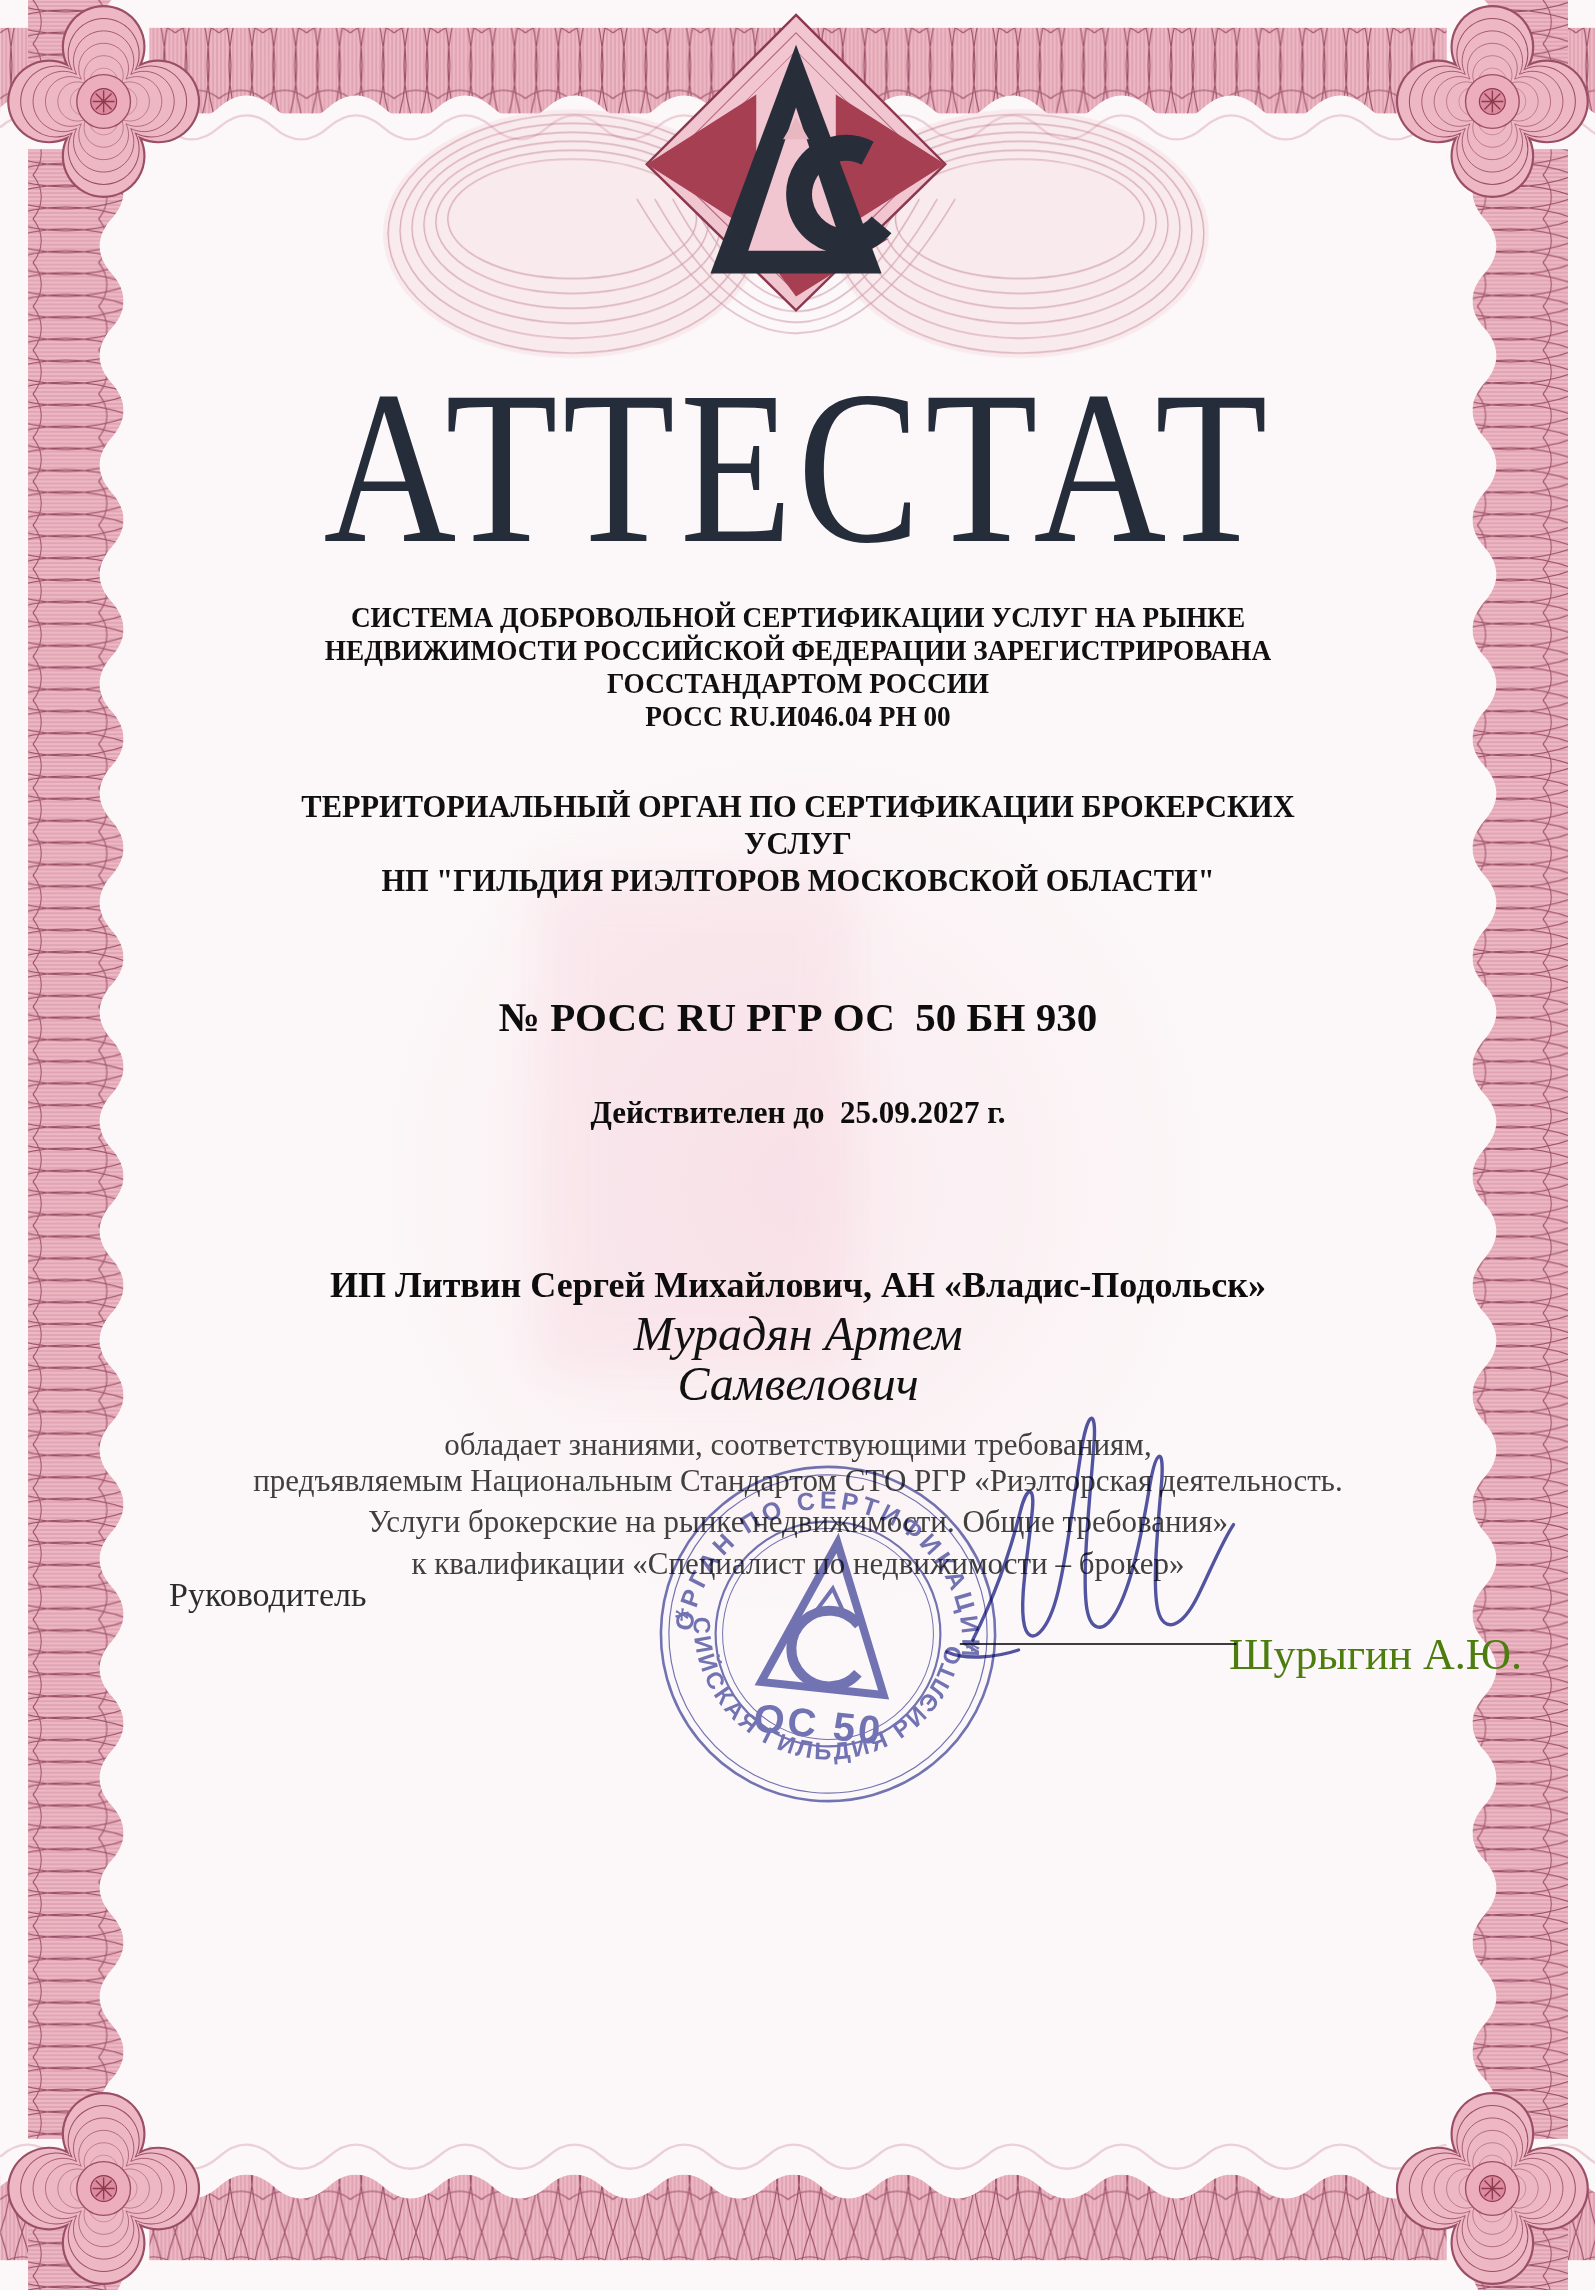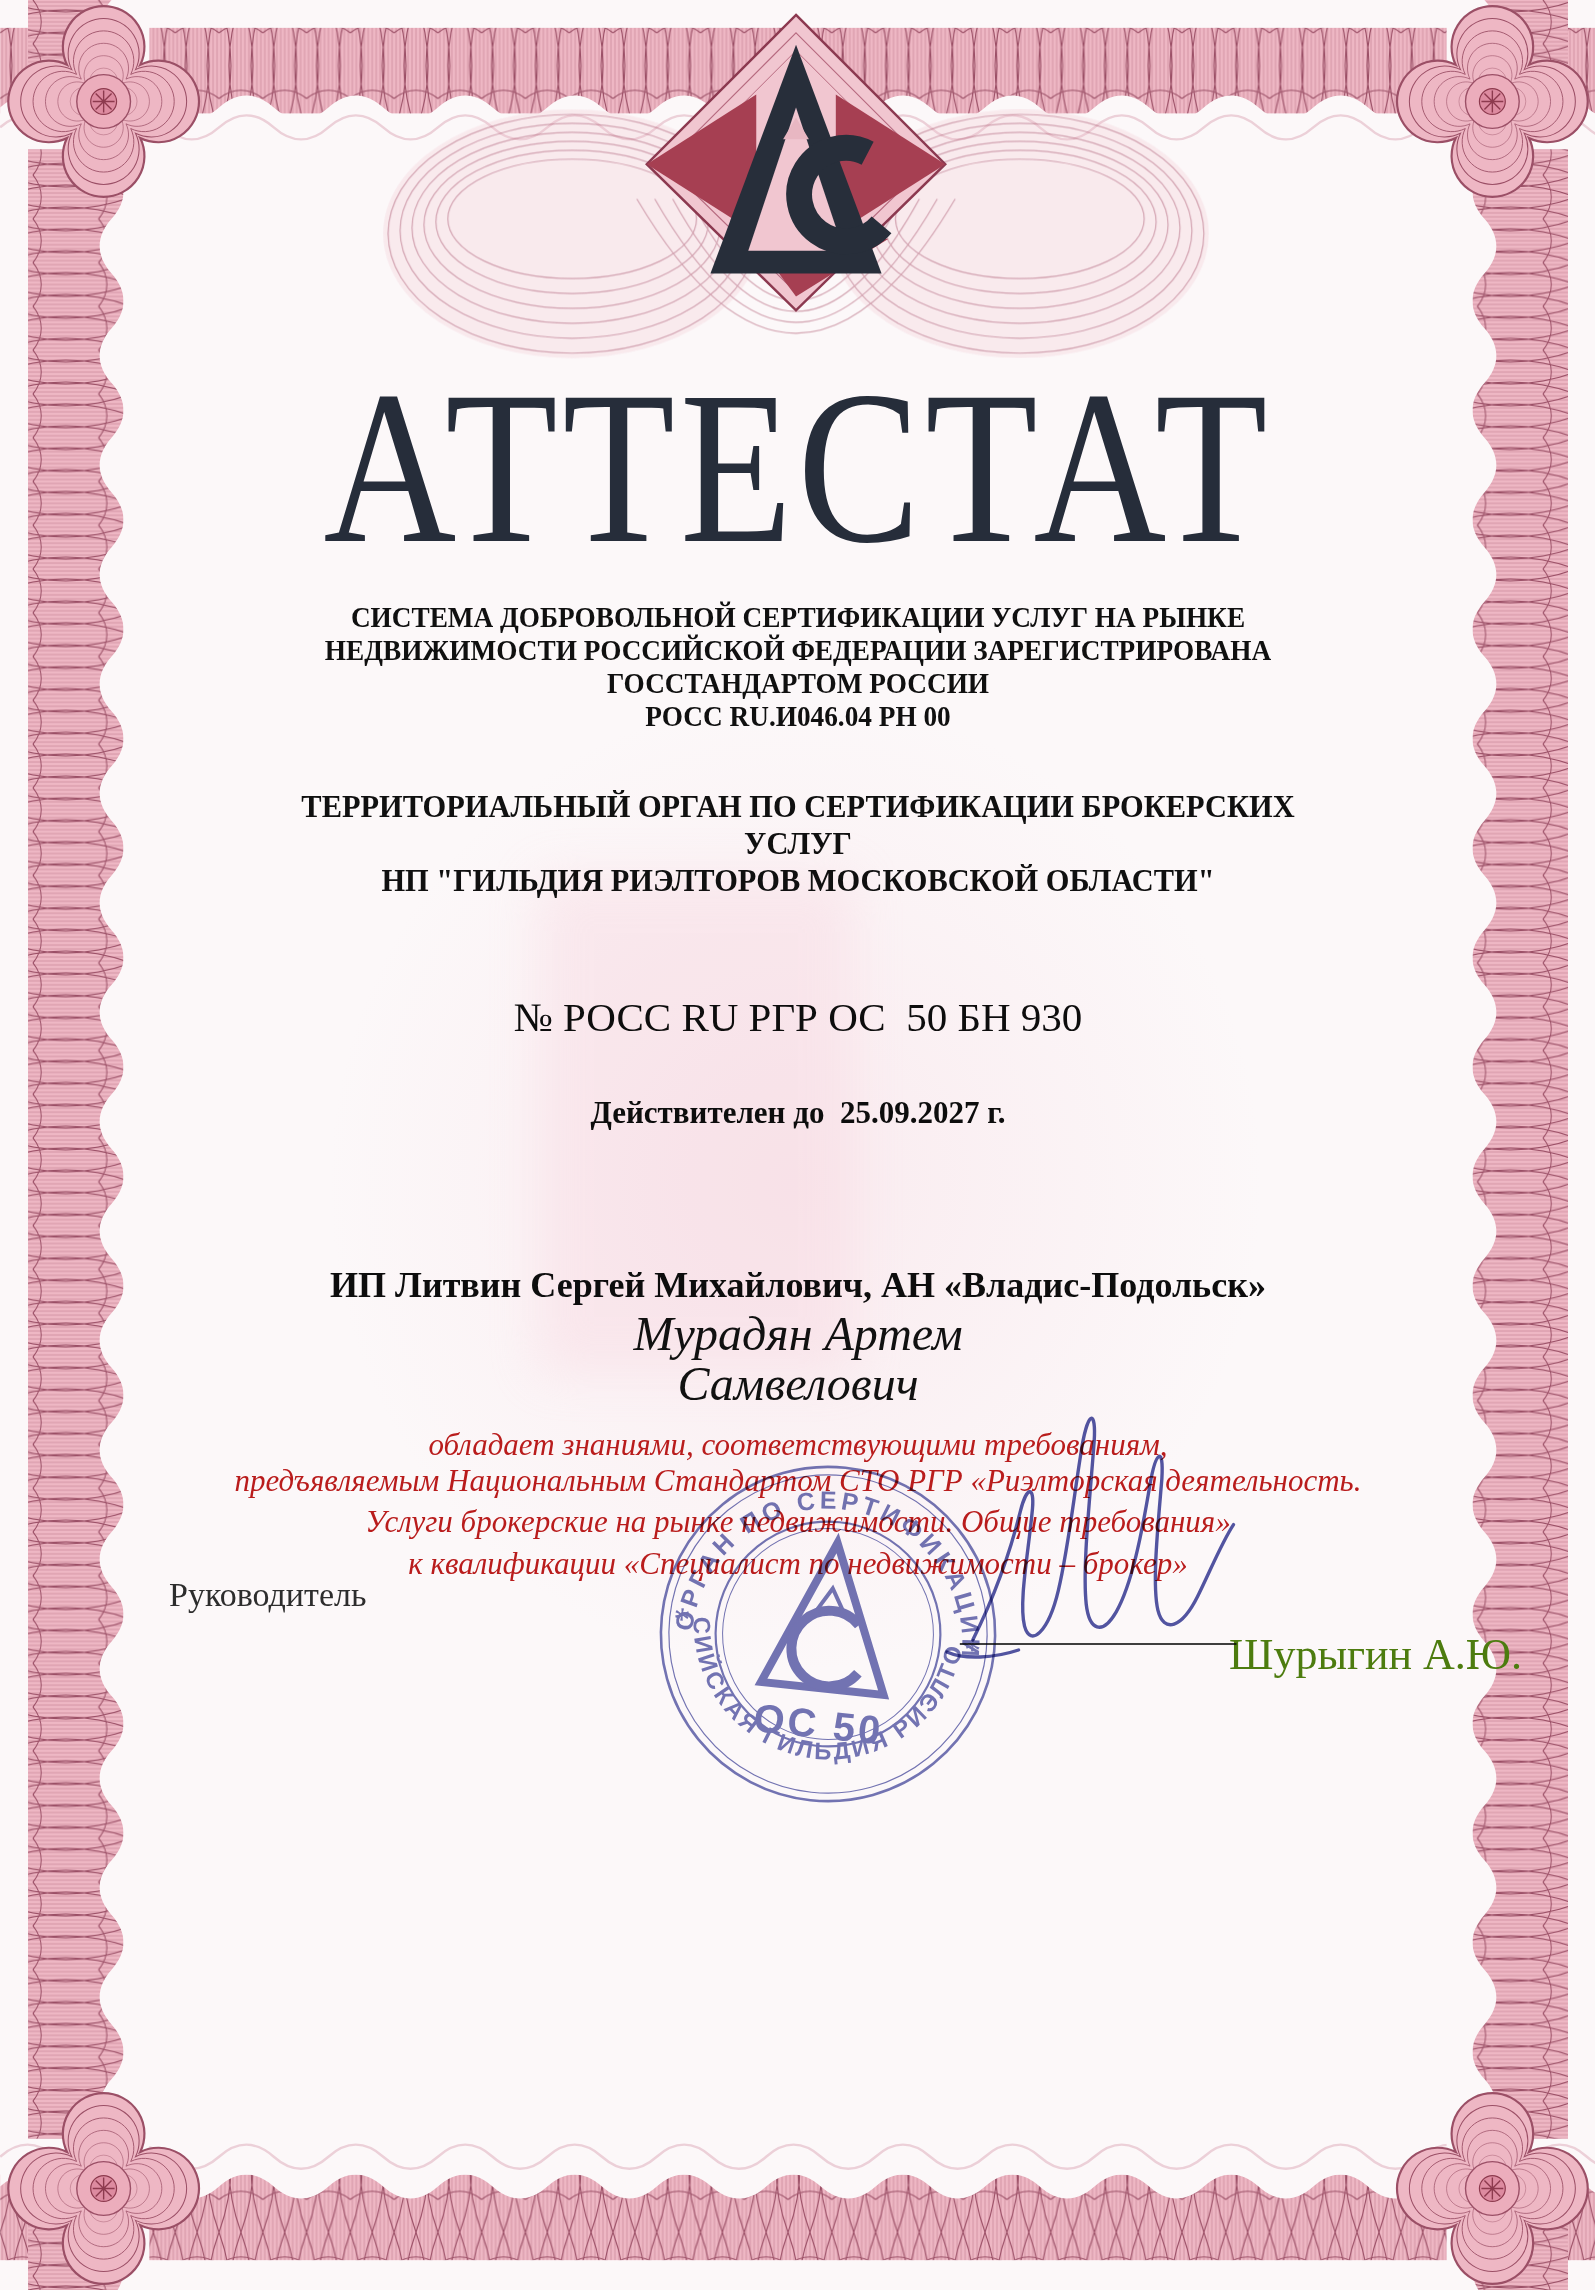--- a/index.html
+++ b/index.html
@@ -12,26 +12,26 @@
   .wm2{left:328px;top:697px;width:935px;height:975px;
        background:radial-gradient(closest-side,rgba(244,205,216,.30),rgba(244,205,216,0));}
   .content{left:0;top:0;width:1596px;height:2290px;z-index:2;}
   .ctr{position:absolute;left:151px;width:1294px;text-align:center;}
   .title{top:358px;font-size:219px;line-height:219px;letter-spacing:6px;color:#262d3a;
          transform:scaleX(.84);transform-origin:50% 50%;white-space:nowrap;}
   .reg{top:601px;font-weight:bold;font-size:29px;line-height:33px;color:#101010;
        transform:scaleX(.94);transform-origin:50% 50%;}
   .auth{top:788px;font-weight:bold;font-size:32px;line-height:37px;color:#101010;
         transform:scaleX(.95);transform-origin:50% 50%;}
-  .num{top:993px;font-weight:normal;font-size:41px;color:#0d0d0d;white-space:pre;}
+  .num{top:993px;font-weight:bold;font-size:41px;color:#0d0d0d;white-space:pre;}
   .valid{top:1095px;font-weight:bold;font-size:31px;color:#0d0d0d;white-space:pre;}
   .statement{top:1202px;font-size:29px;color:#1a1a1a;}
   .employer{top:1240px;font-weight:bold;font-size:36px;color:#0d0d0d;margin-top:24px;}
   .holder{top:1309px;font-weight:normal;font-style:italic;font-size:48px;line-height:50px;color:#111;}
-  .qual{font-style:italic;font-size:31px;color:#b91c1c;line-height:32px;}
+  .qual{font-size:31px;color:#404040;line-height:32px;}
   .q1{top:1429px;} .q2{top:1465px;} .q3{top:1506px;} .q4{top:1548px;}
   .role{left:169px;font-size:34px;color:#2d2d2d;text-align:right;position:absolute;}
   .role1{top:1576px;} .role2{top:1622px;}
   .signer{left:1229px;top:1610px;font-size:44px;color:#4d7c0f;position:absolute;margin-top:19px;}
   .stamp-svg{left:645px;top:1451px;z-index:3;mix-blend-mode:multiply;opacity:.88;pointer-events:none;}
   .sig-svg{left:925px;top:1393px;z-index:4;mix-blend-mode:multiply;pointer-events:none;}
 </style>
 </head>
 <body>
 

